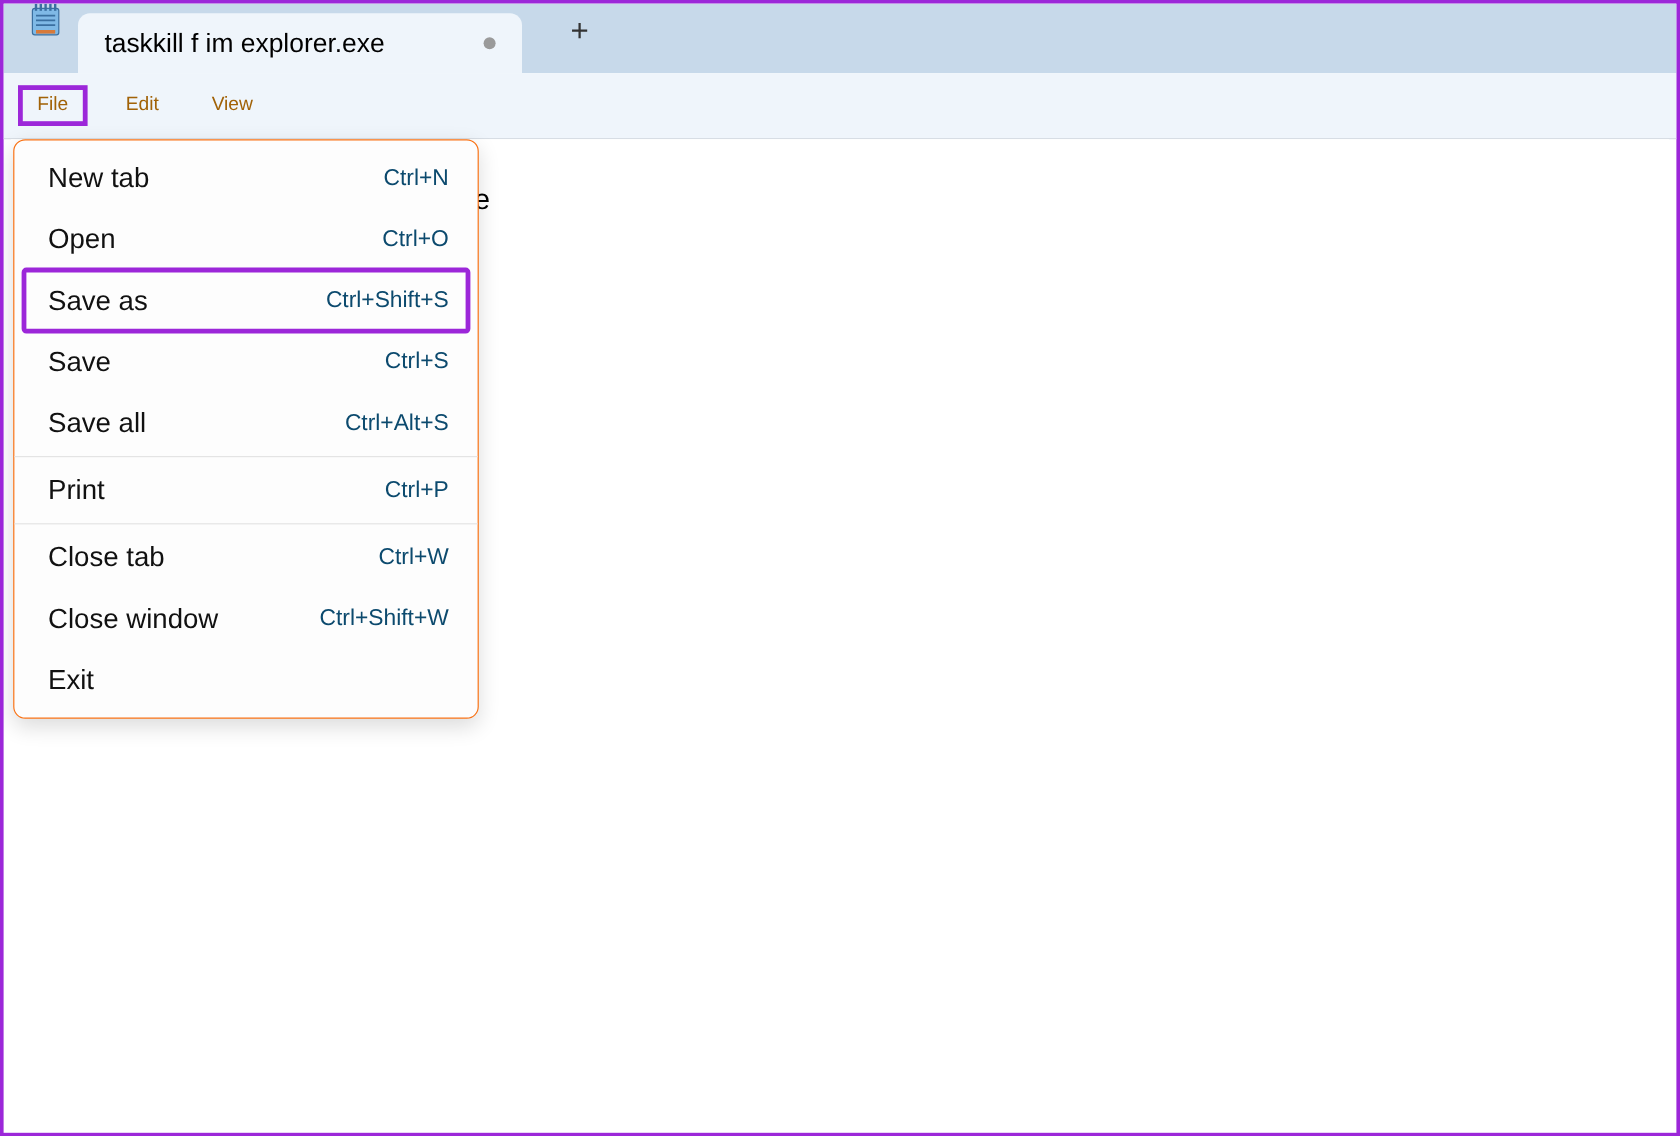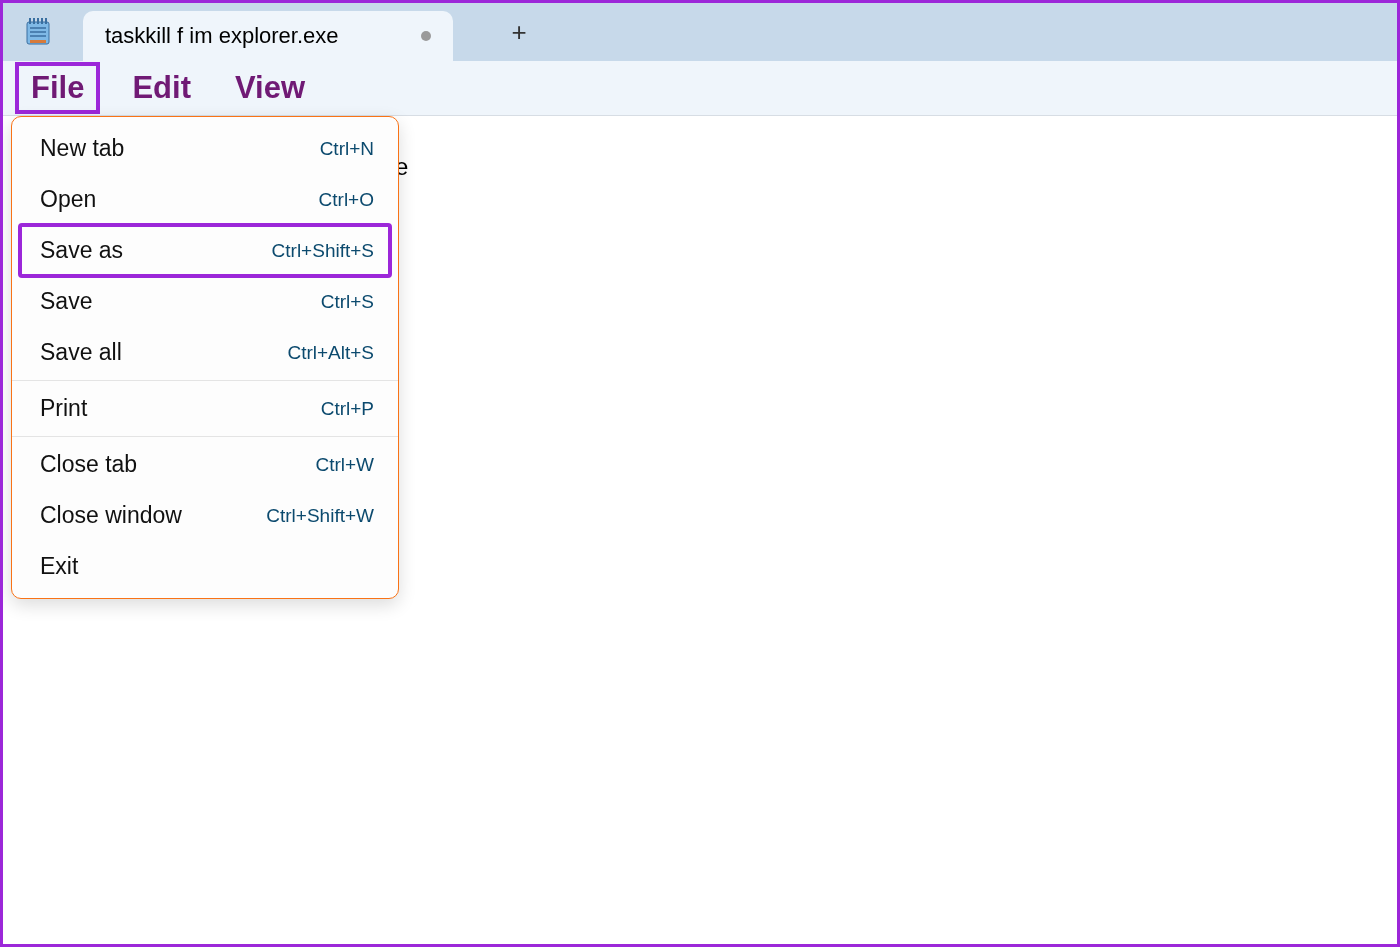--- a/index.html
+++ b/index.html
@@ -8,24 +8,22 @@
     background: #ffffff;
     border: 3px solid #9c27d9;
     width: 1400px;
     height: 947px;
     position: relative;
     overflow: hidden;
   }
   .tabbar {
     background: #c7d9ea;
     display: flex;
-    align-items: center;
     height: 58px;
     padding-left: 12px;
-    gap: 18px;
   }
   .app-icon {
     width: 26px;
     height: 28px;
     margin: 0 14px 0 10px;
     display: inline-block;
   }
   .tab {
     background: #eff5fb;
     border-radius: 10px 10px 0 0;
@@ -63,25 +61,24 @@
   }
   .menubar {
     background: #eff5fb;
     height: 55px;
     display: flex;
     align-items: center;
     padding-left: 12px;
     border-bottom: 1px solid #d7dde4;
   }
   .menu-item {
-    font-size: 31px;
-    color: #701a75;
+    font-size: 16px;
+    color: #a16207;
     padding: 6px 22px;
     cursor: default;
-    font-weight: bold;
   }
   .menu-item.file {
     border: 4px solid #9c27d9;
     padding: 4px 12px;
     margin-right: 10px;
   }
   .editor {
     position: absolute;
     left: 6px;
     right: 6px;

